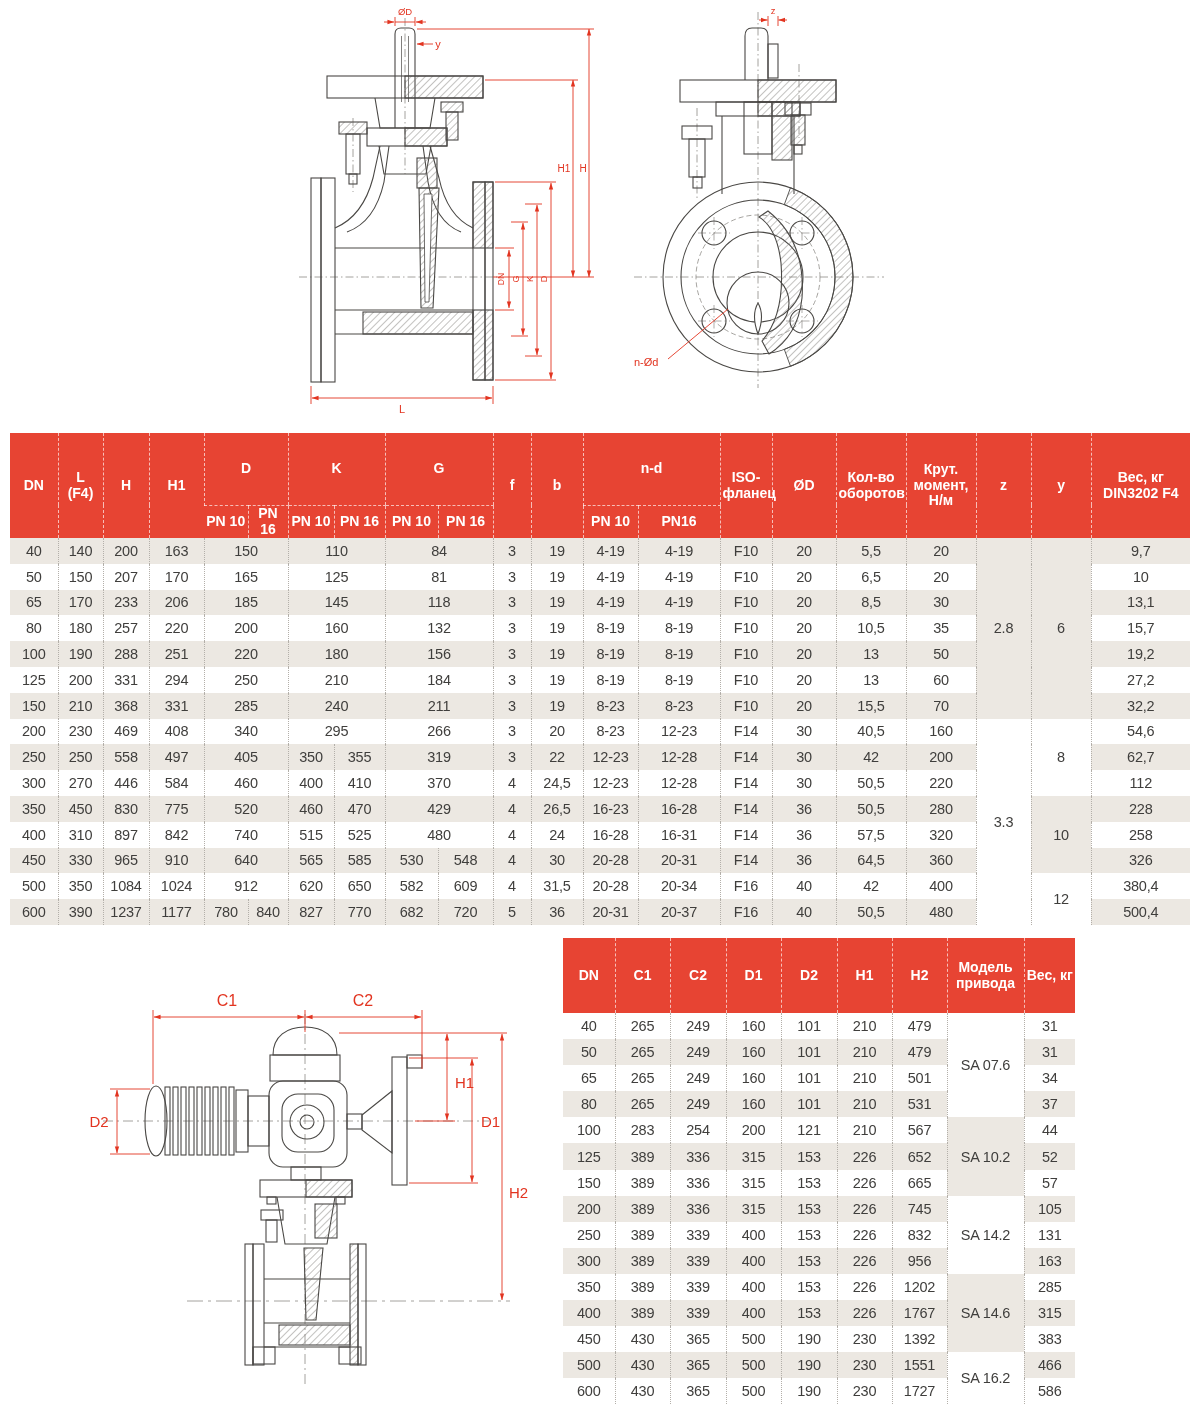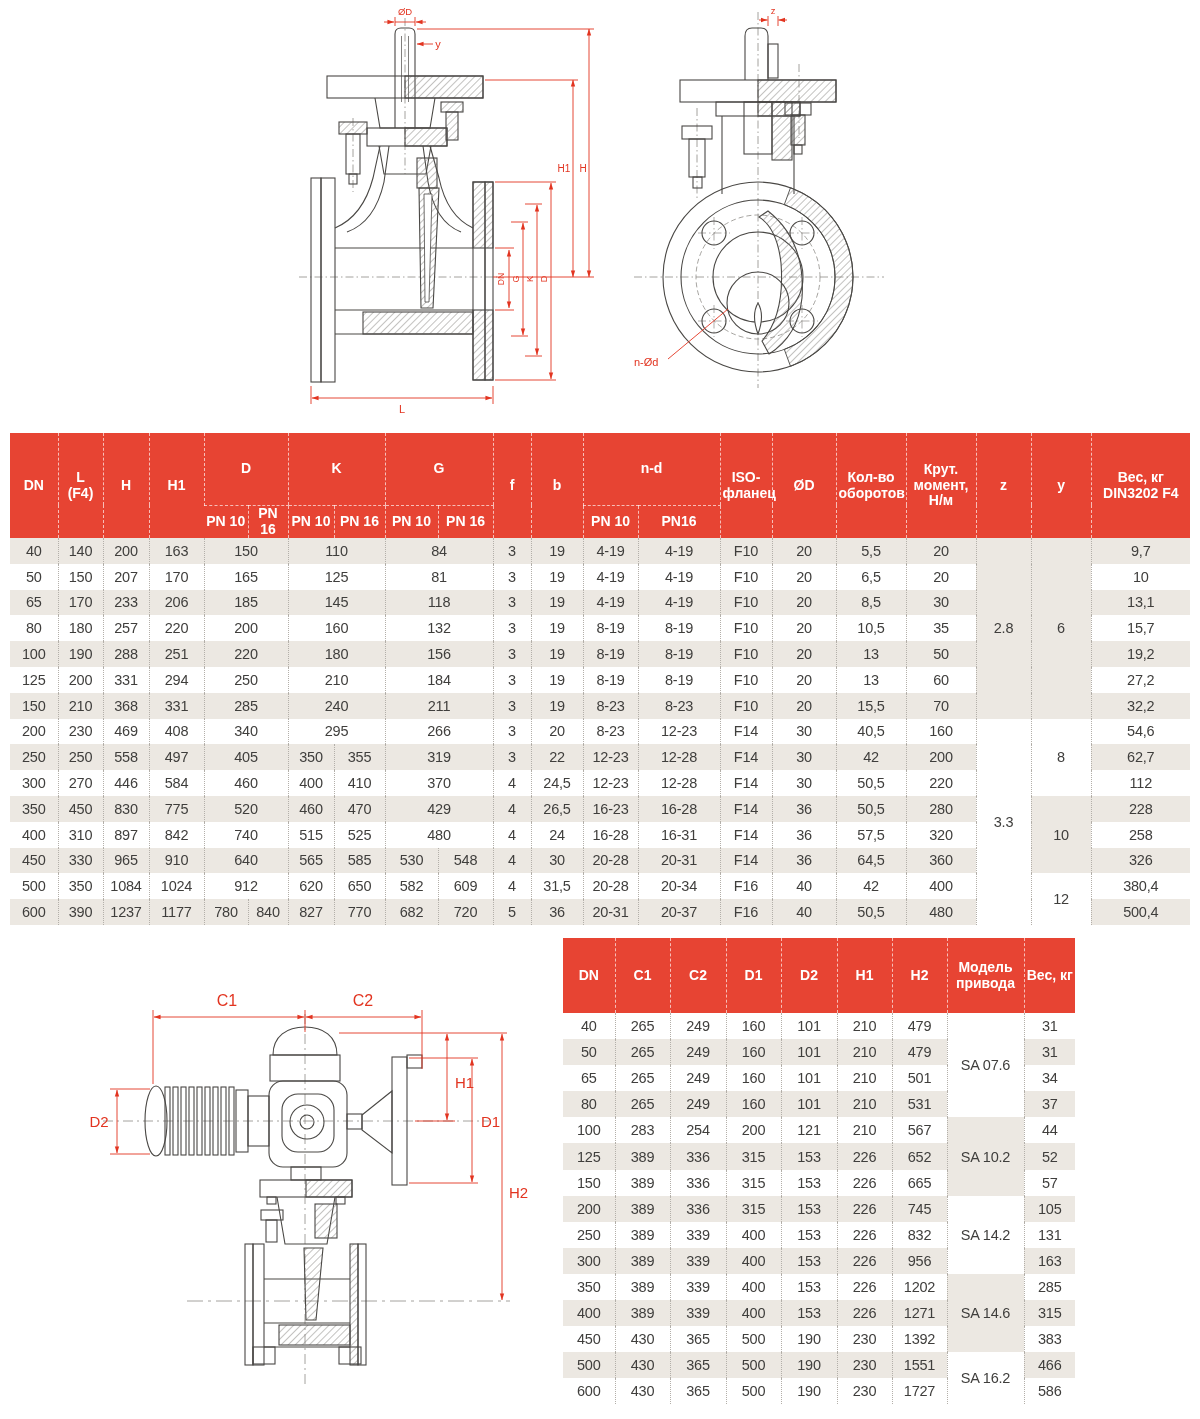--- a/index.html
+++ b/index.html
@@ -759,21 +759,21 @@
           <td class="shade" rowspan="3">SA 14.6</td>
           <td>285</td>
         </tr>
         <tr>
           <td class="shade">400</td>
           <td class="shade">389</td>
           <td class="shade">339</td>
           <td class="shade">400</td>
           <td class="shade">153</td>
           <td class="shade">226</td>
-          <td class="shade">1271</td>
+          <td class="shade">1767</td>
           <td class="shade">315</td>
         </tr>
         <tr>
           <td>450</td>
           <td>430</td>
           <td>365</td>
           <td>500</td>
           <td>190</td>
           <td>230</td>
           <td>1392</td>

